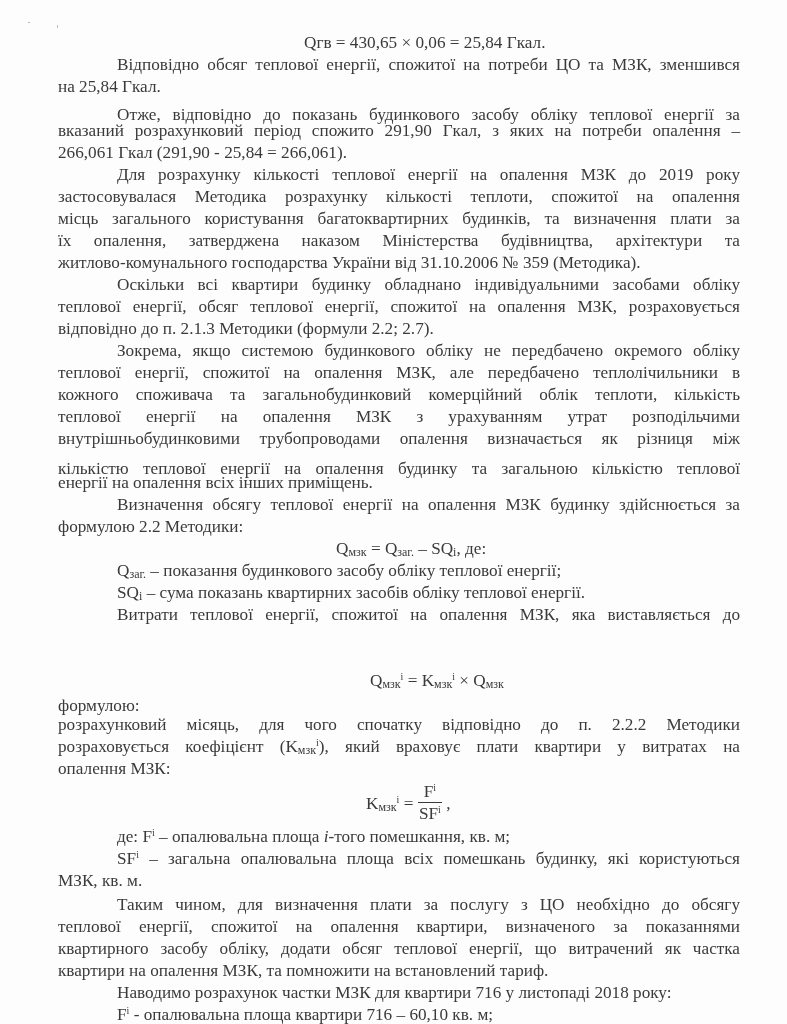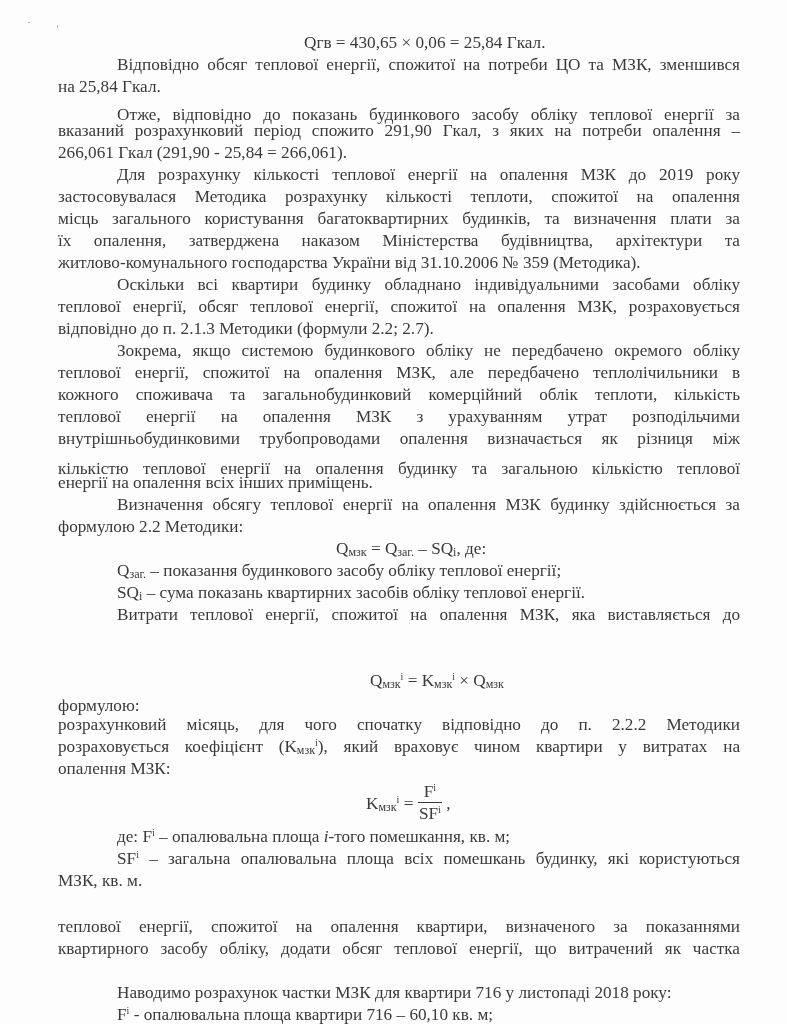--- a/index.html
+++ b/index.html
@@ -68,36 +68,38 @@
 
   <div class="txt just" style="left:117px;top:604px;width:623px;">Витрати теплової енергії, спожитої на опалення МЗК, яка виставляється до</div>
   <div class="txt" style="left:58px;top:648px;margin-top:47px;">формулою:</div>
 
   <div class="txt" style="left:370px;top:670px;">
     <span>Q</span><sub>мзк</sub><sup>i</sup><span> = K</span><sub>мзк</sub><sup>i</sup><span> × Q</span><sub>мзк</sub>
   </div>
 
   <div class="txt just" style="left:58px;top:714px;width:682px;">розрахунковий місяць, для чого спочатку відповідно до п. 2.2.2 Методики</div>
   <div class="txt just" style="left:58px;top:736px;width:682px;">
-    <span>розраховується коефіцієнт (K</span><sub>мзк</sub><sup>i</sup><span>), який враховує чином квартири у витратах на</span>
+    <span>розраховується коефіцієнт (K</span><sub>мзк</sub><sup>i</sup><span>), який враховує плати квартири у витратах на</span>
   </div>
   <div class="txt" style="left:58px;top:758px;">опалення МЗК:</div>
 
   <div class="txt" style="left:366px;top:782px;">
     <span style="vertical-align:middle;"><span>K</span><sub>мзк</sub><sup>i</sup><span> = </span></span><span class="frac"><span class="num"><span>F</span><sup>i</sup></span><span class="den"><span>SF</span><sup>i</sup></span></span><span style="vertical-align:middle;"> ,</span>
   </div>
 
   <div class="txt" style="left:117px;top:826px;">
     <span>де: F</span><sup>i</sup><span> – опалювальна площа </span><i>i</i><span>-того помешкання, кв. м;</span>
   </div>
   <div class="txt just" style="left:117px;top:848px;width:623px;">
     <span>SF</span><sup>i</sup><span> – загальна опалювальна площа всіх помешкань будинку, які користуються</span>
   </div>
   <div class="txt" style="left:58px;top:870px;">МЗК, кв. м.</div>
 
+  <div class="txt just" style="left:117px;top:894px;width:623px;">Таким чином, для визначення плати за послугу з ЦО необхідно до обсягу</div>
   <div class="txt just" style="left:58px;top:916px;width:682px;">теплової енергії, спожитої на опалення квартири, визначеного за показаннями</div>
   <div class="txt just" style="left:58px;top:938px;width:682px;">квартирного засобу обліку, додати обсяг теплової енергії, що витрачений як частка</div>
+  <div class="txt" style="left:58px;top:960px;">квартири на опалення МЗК, та помножити на встановлений тариф.</div>
 
   <div class="txt" style="left:117px;top:982px;">Наводимо розрахунок частки МЗК для квартири 716 у листопаді 2018 року:</div>
   <div class="txt" style="left:117px;top:1004px;">
     <span>F</span><sup>i</sup><span> - опалювальна площа квартири 716 – 60,10 кв. м;</span>
   </div>
 </div>
 
 </body></html>

